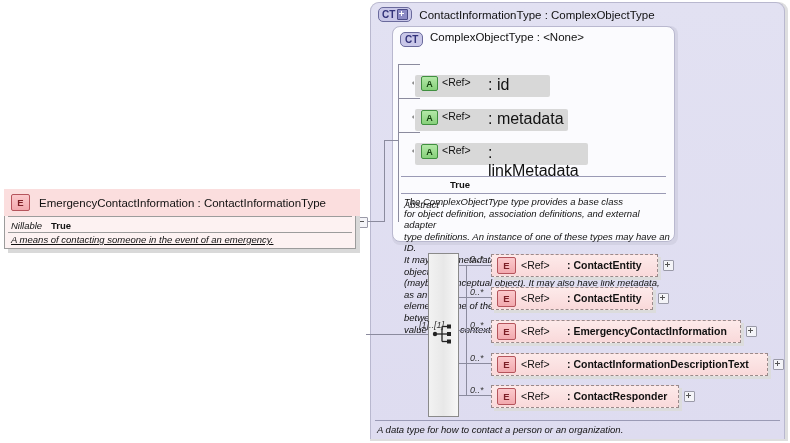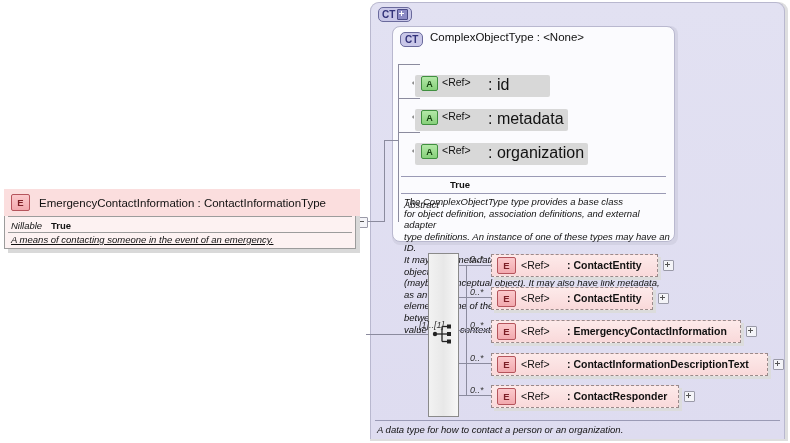--- a/index.html
+++ b/index.html
@@ -197,20 +197,21 @@
 <div class="canvas">
 
   <div class="abs" id="outer-panel">
     <div id="outer-panel-inner"></div>
 
     <div class="ct-header">
       <span class="badge-ct">
         <span class="lbl">CT</span>
         <span class="plus-mini"></span>
       </span>
+      <span class="ct-title">ContactInformationType : ComplexObjectType</span>
     </div>
   </div>
 
   <div class="abs" id="inner-panel">
     <div id="inner-panel-inner"></div>
 
     <div class="badge-ct2">
       <span class="lbl">CT</span>
     </div>
     <div class="inner-title">ComplexObjectType : &lt;None&gt;</div>
@@ -235,21 +236,21 @@
       <div class="attr-name">: metadata</div>
     </div>
 
     <div class="attr-row" style="left:20px;top:114px;width:173px;">
       <div class="attr-shadow"></div>
       <div class="attr-box"></div>
       <div class="badge-a">
           <span>A</span>
         </div>
       <div class="attr-ref">&lt;Ref&gt;</div>
-      <div class="attr-name">: organization</div>
+      <div class="attr-name">: linkMetadata</div>
     </div>
 
     <div class="divline" style="left:9px;top:150px;width:265px;"></div>
     <div class="abstract-key" style="left:12px;top:153px;margin-top:20px;">Abstract</div>
     <div class="abstract-val" style="left:58px;top:153px;">True</div>
     <div class="divline" style="left:9px;top:167px;width:265px;"></div>
     <div class="annot" style="left:12px;top:170px;width:266px;">The ComplexObjectType type provides a base class
 for object definition, association definitions, and external adapter
 type definitions. An instance of one of these types may have an ID.
 It may have metadata as it establishes the existence of an object

